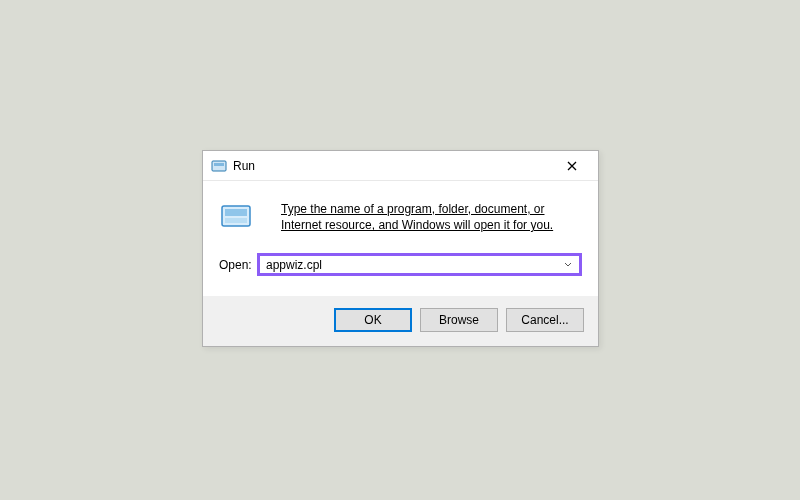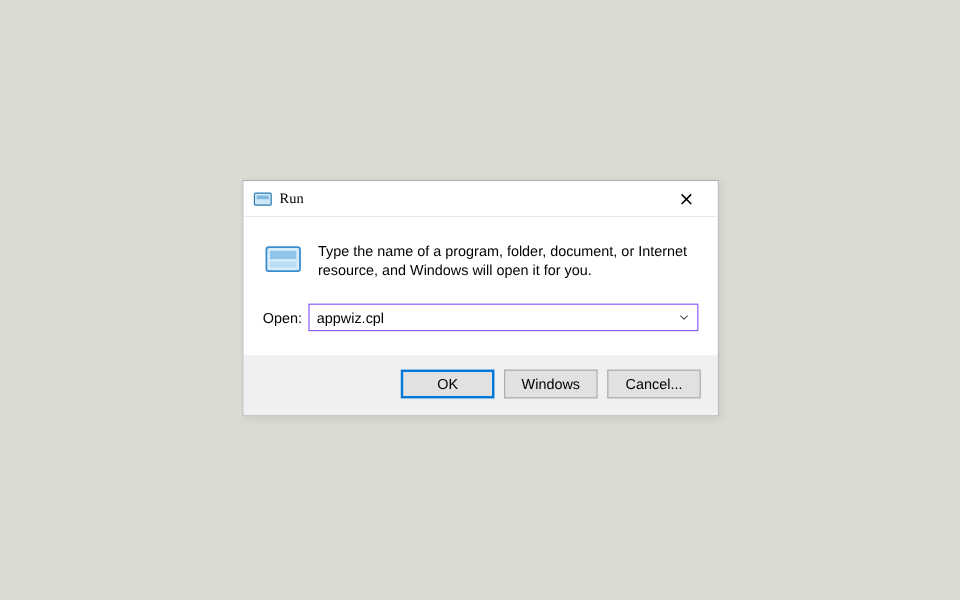--- a/index.html
+++ b/index.html
@@ -22,40 +22,39 @@
       border: 1px solid #b0b0b0;
       box-shadow: 2px 2px 6px rgba(0,0,0,0.08);
     }
     .titlebar {
       height: 30px;
       background: #fff;
       display: flex;
       align-items: center;
       padding: 0 6px 0 8px;
       border-bottom: 1px solid #e8e8e8;
-      font-family: Liberation Serif, serif;
     }
     .titlebar .title-icon { width: 16px; height: 16px; margin-right: 6px; display:flex; align-items:center; justify-content:center;}
     .titlebar .title-text { flex: 1; font-size: 12px; color: #000; }
     .titlebar .close { width: 40px; height: 28px; display:flex; align-items:center; justify-content:center; cursor: default;}
     .titlebar .close svg { width: 10px; height: 10px; }
     .content {
       background: #fff;
       padding: 18px 16px 20px 16px;
     }
-    .desc-row { display: flex; gap: 12px; margin-bottom: 20px; }
+    .desc-row { display: flex; gap: 28px; margin-bottom: 20px; text-decoration: underline; }
     .big-icon { width: 34px; height: 34px; flex: 0 0 34px; display:flex; align-items:flex-start; justify-content:center;}
     .desc-text { font-size: 12px; color: #000; line-height: 1.35; padding-top: 2px; padding-right: 4px;}
     .open-row { display: flex; align-items: center; gap: 2px; }
     .open-label { font-size: 12px; color: #000; width: 36px; }
     .open-field {
       flex: 1;
       display: flex;
       align-items: center;
-      border: 1px solid #8b5cf6;
+      border: 3px solid #8b5cf6;
       height: 23px;
       background: #fff;
       padding: 0 4px 0 6px;
     }
     .open-field input {
       flex: 1;
       border: none;
       outline: none;
       font-family: inherit;
       font-size: 12px;
@@ -128,17 +127,17 @@
           <svg width="8" height="6" viewBox="0 0 8 6">
               <path d="M1 1 L4 4 L7 1" stroke="#555" stroke-width="1" fill="none"></path>
             </svg>
         </span>
       </div>
     </div>
   </div>
 
   <div class="button-row">
     <button class="btn default">OK</button>
-    <button class="btn">Windows</button>
+    <button class="btn">Browse</button>
     <button class="btn">Cancel...</button>
   </div>
 
 </div>
 
 </body></html>

